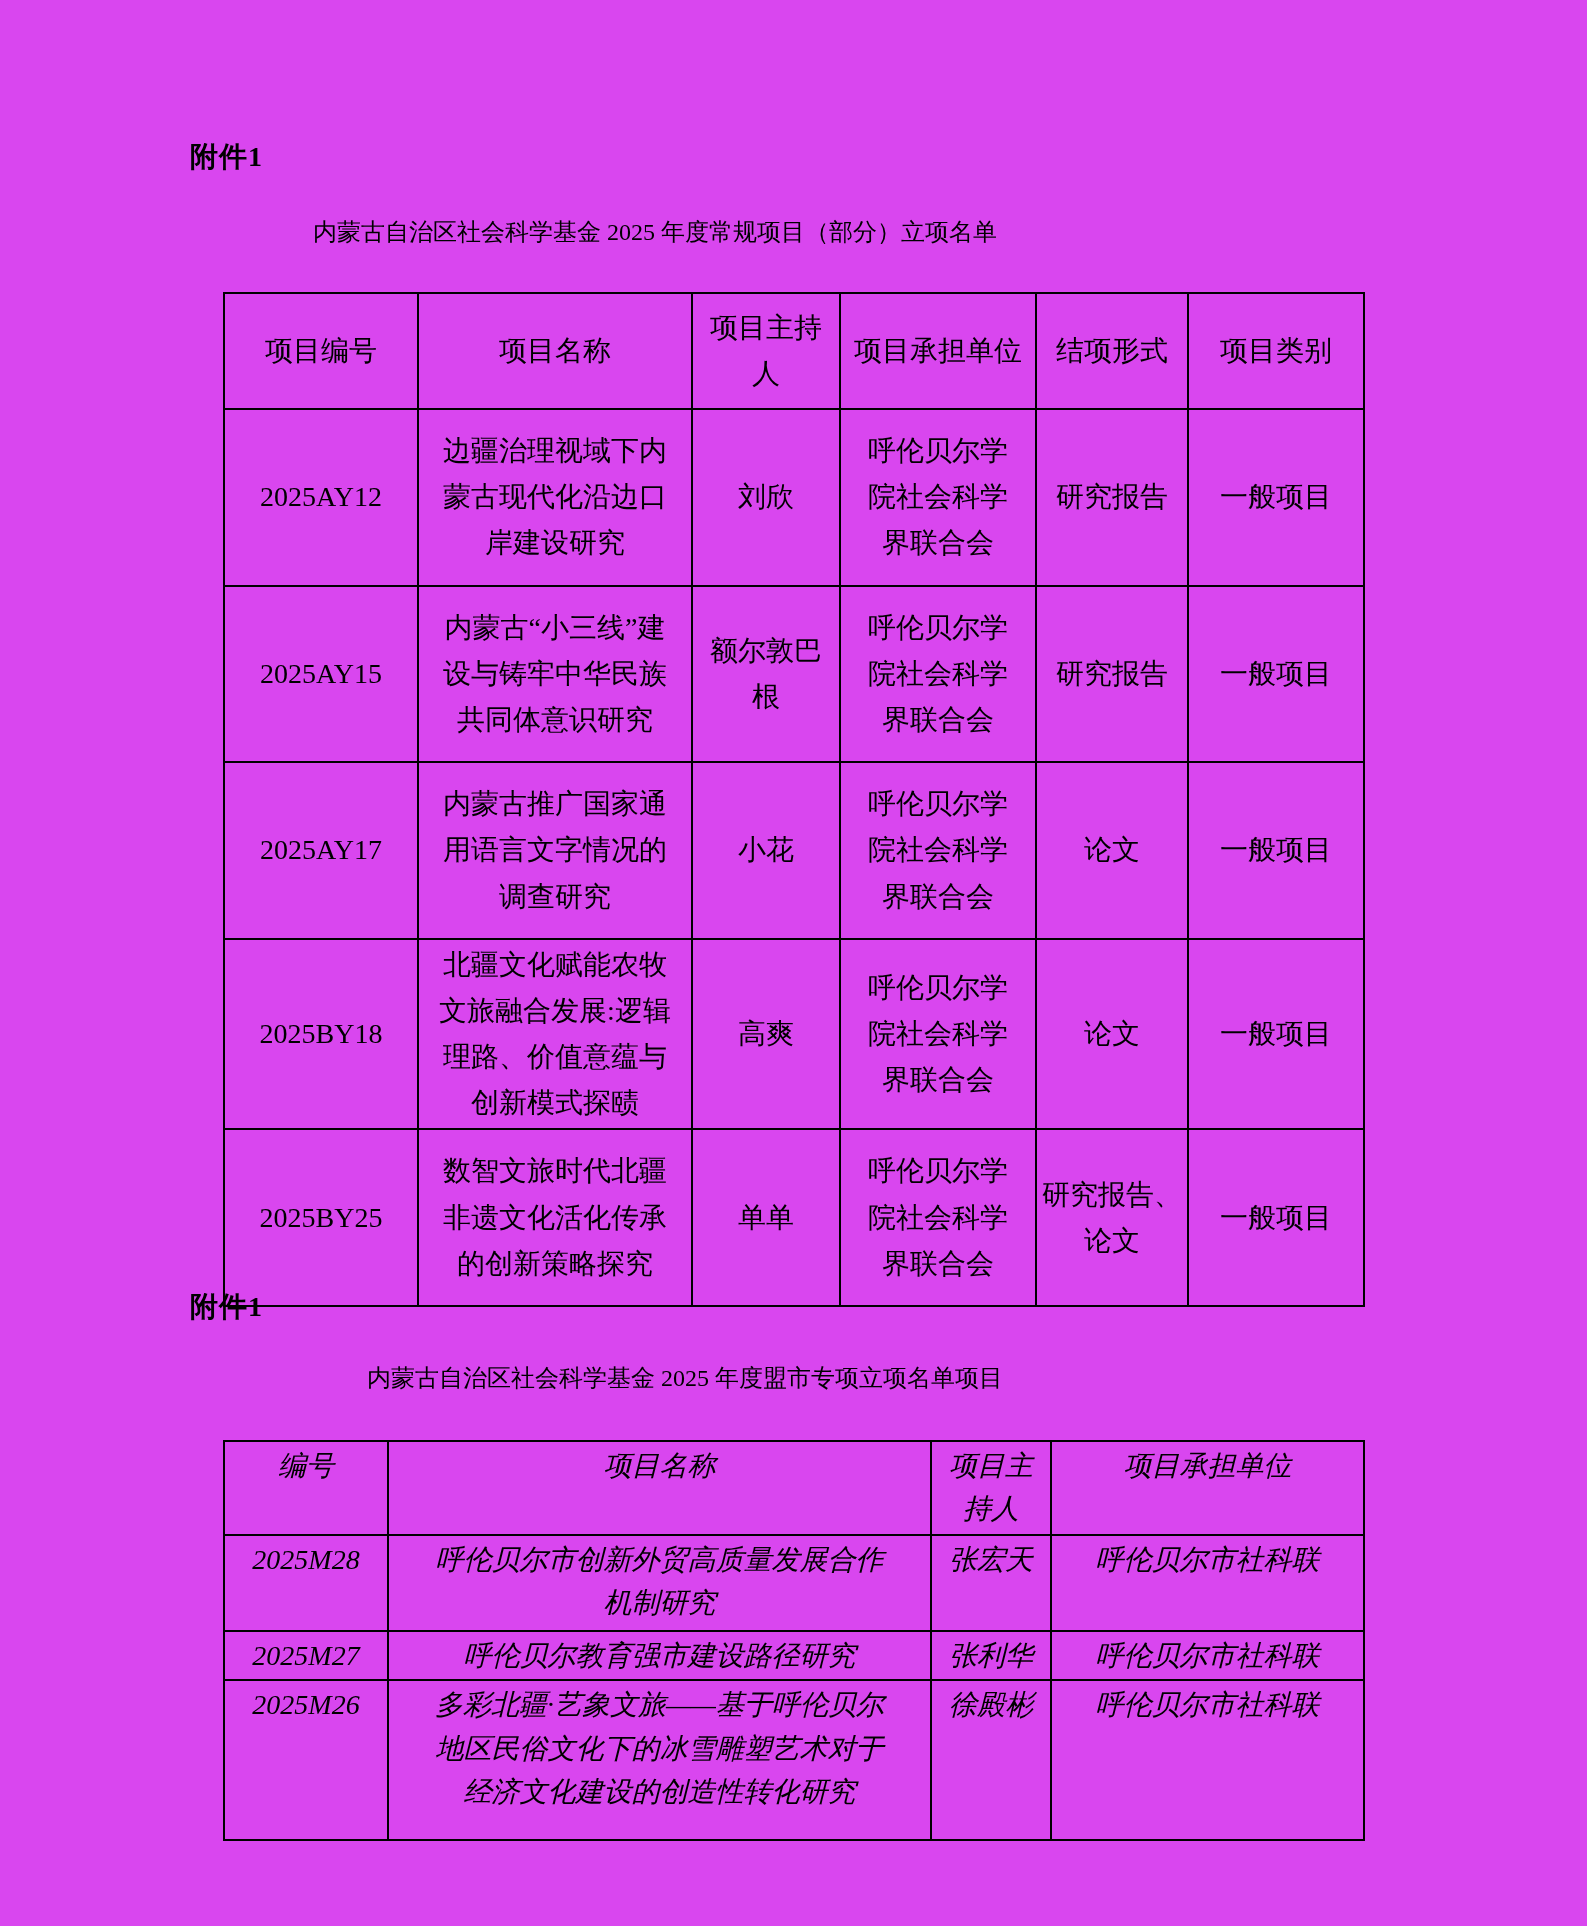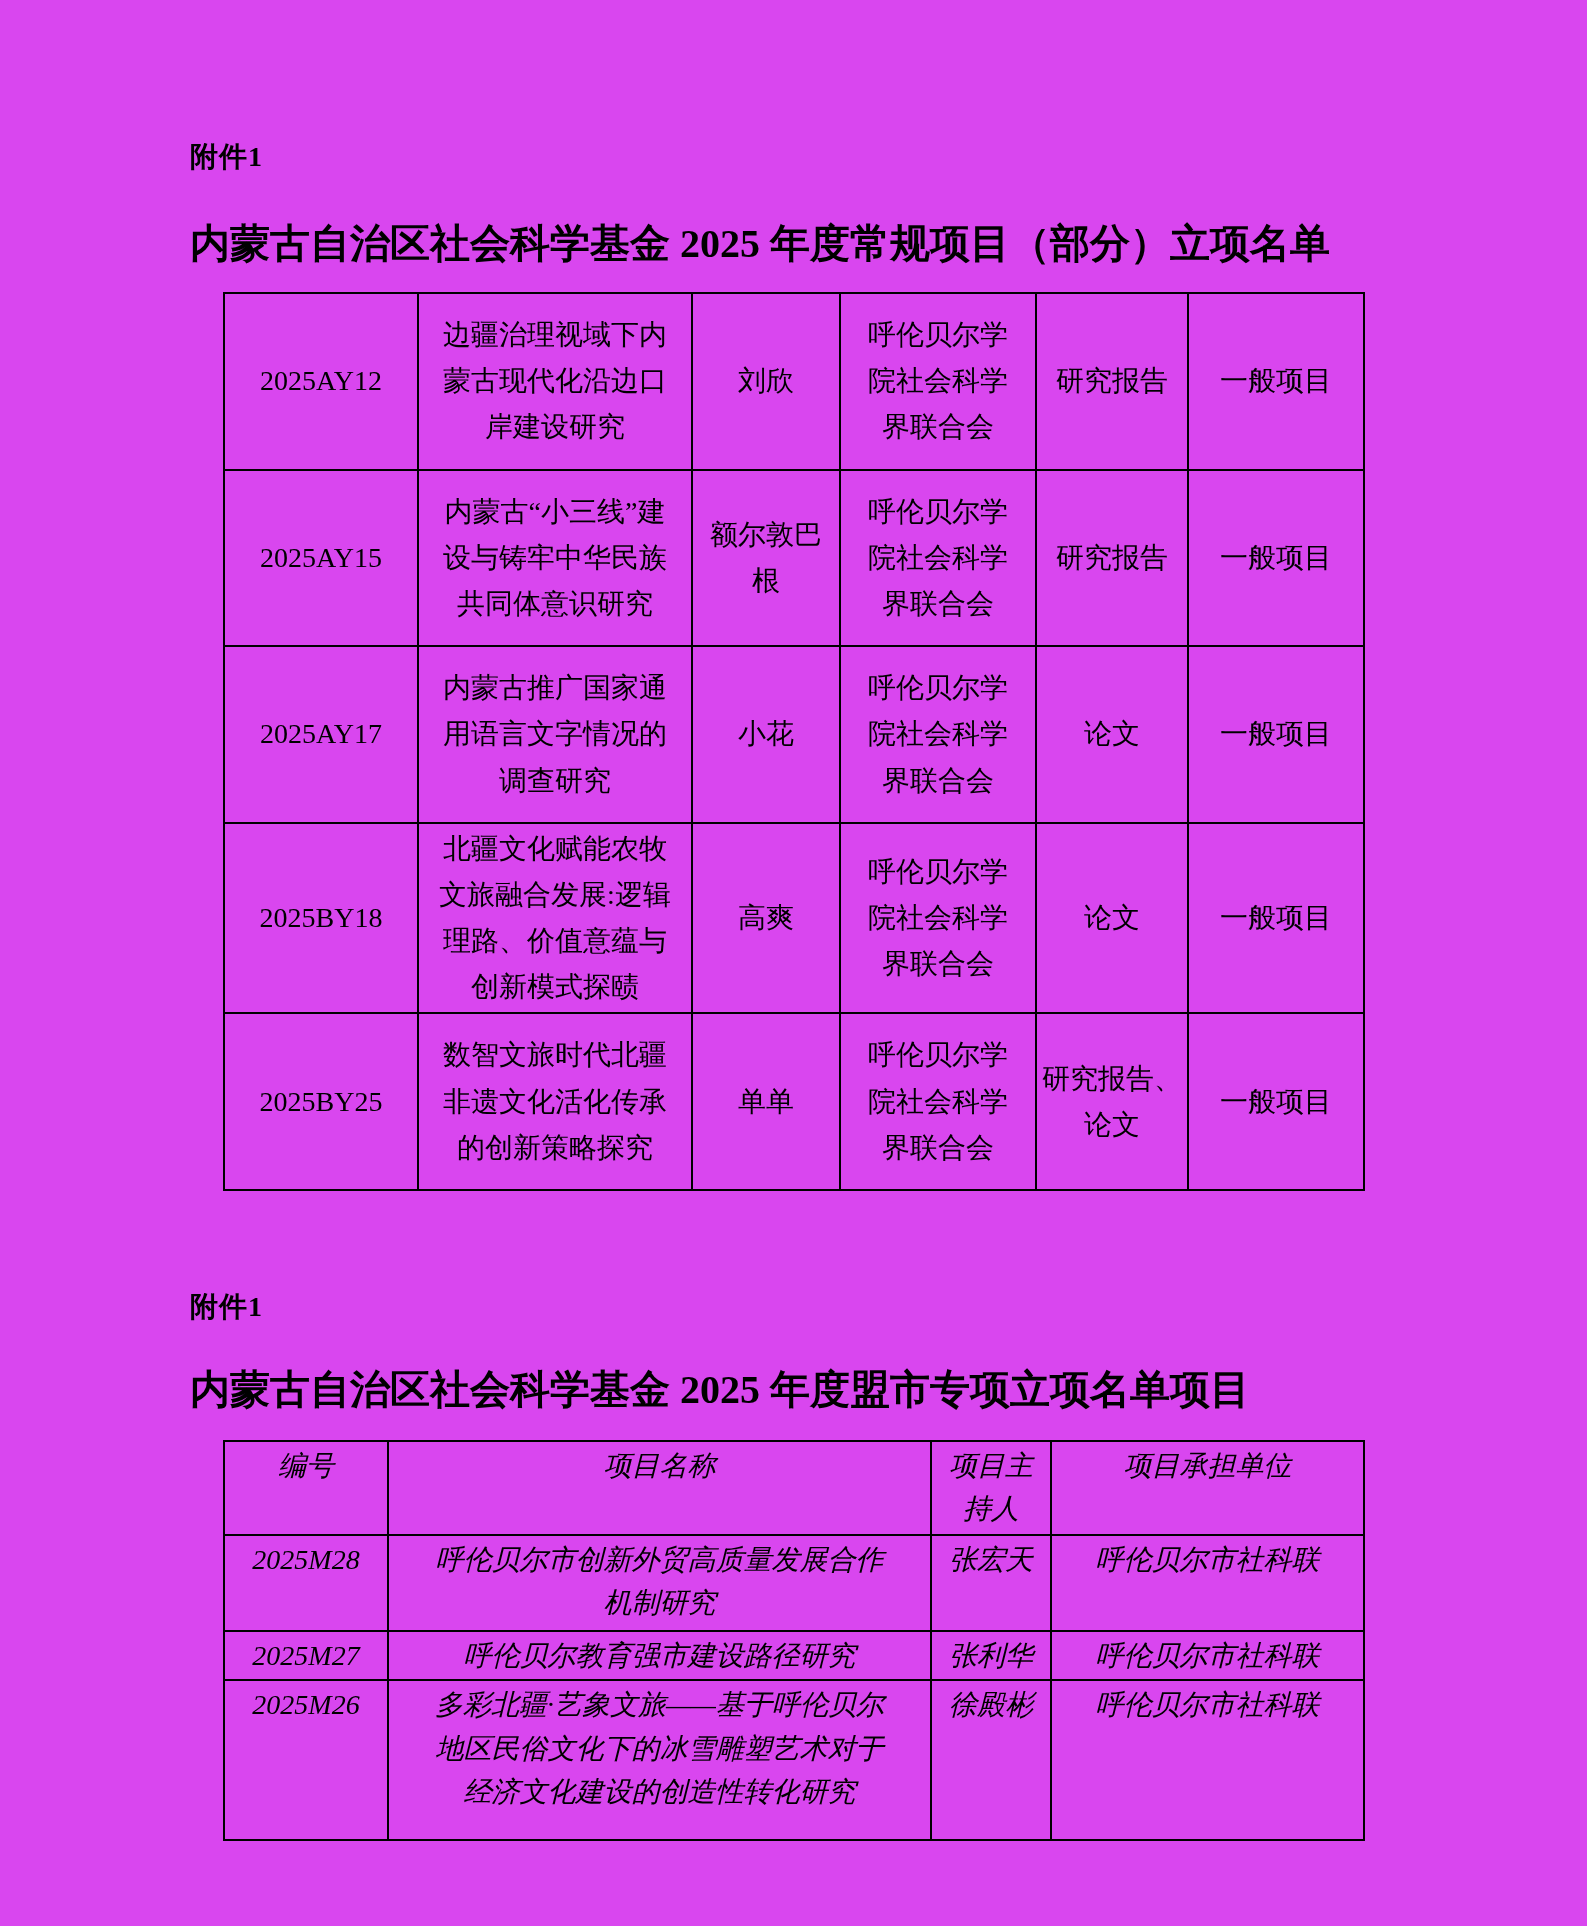--- a/index.html
+++ b/index.html
@@ -20,22 +20,22 @@
     left: 190px;
     font-size: 28px;
     font-weight: bold;
     letter-spacing: 1px;
   }
   .att1 { top: 138px; }
   .att2 { top: 1288px; }
   .doc-title {
     position: absolute;
     text-align: center;
-    font-size: 40px;
-    font-weight: bold;
+    font-size: 24px;
+    font-weight: normal;
     white-space: nowrap;
   }
   .t1 { left: 190px; top: 216px; width: 930px; }
   .t2 { left: 190px; top: 1362px; width: 990px; }
   table {
     position: absolute;
     left: 223px;
     border-collapse: collapse;
     table-layout: fixed;
     font-size: 28px;
@@ -85,20 +85,28 @@
   <table class="tbl1">
     <colgroup>
       <col style="width:194px">
         <col style="width:274px">
         <col style="width:148px">
       <col style="width:196px">
         <col style="width:152px">
         <col style="width:176px">
     </colgroup>
     <tbody>
+        <tr>
+      <th>项目编号</th>
+      <th>项目名称</th>
+      <th>项目主持人</th>
+      <th>项目承担单位</th>
+      <th>结项形式</th>
+      <th>项目类别</th>
+    </tr>
     <tr class="r">
       <td>2025AY12</td>
       <td class="c-name">边疆治理视域下内蒙古现代化沿边口岸建设研究</td>
       <td>刘欣</td>
       <td class="c-org">呼伦贝尔学院社会科学界联合会</td>
       <td class="c-form">研究报告</td>
       <td>一般项目</td>
     </tr>
     <tr class="r">
       <td>2025AY15</td>

